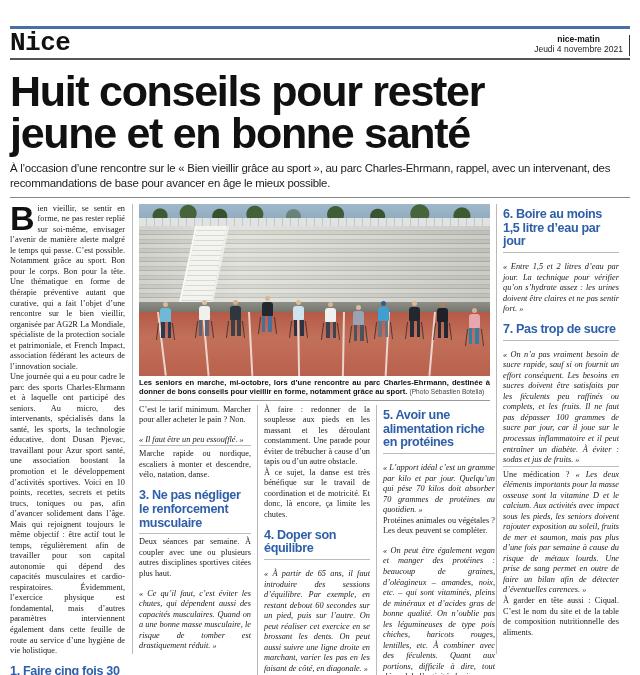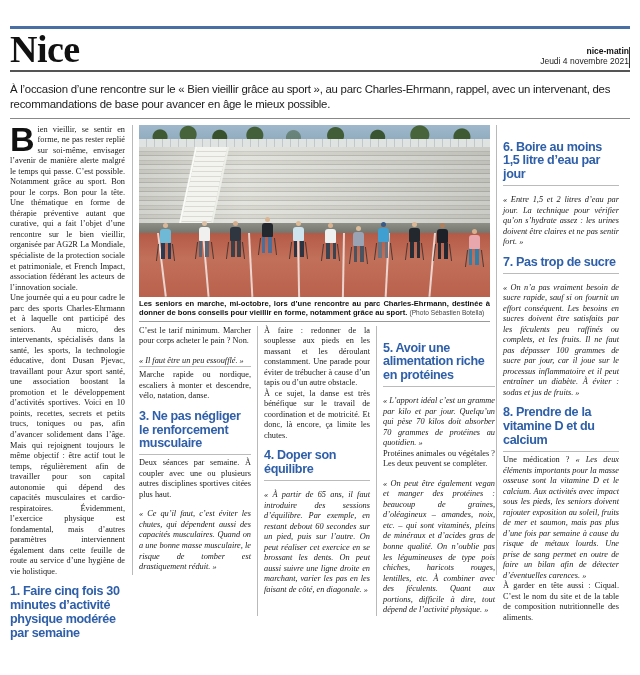--- a/index.html
+++ b/index.html
@@ -28,32 +28,33 @@
   }
 
   .masthead {
     display: flex;
     align-items: flex-end;
     justify-content: space-between;
     padding: 1px 0 2px 0;
   }
 
   .section-name {
-    font-family: Liberation Serif, serif;
-    font-size: 38px;
+    font-family: Liberation Mono, monospace;
+    font-size: 26px;
     font-weight: 700;
     letter-spacing: -0.5px;
     line-height: 1;
     color: #111;
   }
 
   .masthead-right {
-    text-align: right;
+    text-align: center;
     font-family: "Liberation Sans", sans-serif;
     line-height: 1.15;
+    padding-right: 6px;
     border-right: 1px solid #333;
     padding-bottom: 1px;
   }
   .brand { font-size: 8.5px; font-weight: 700; color: #111; }
   .issue-date { font-size: 8.5px; color: #222; }
 
   .masthead-rule {
     height: 1.5px;
     background: #555;
     margin-bottom: 10px;
@@ -147,21 +148,21 @@
     color: #2e5fa8;
     letter-spacing: -0.35px;
     margin-top: 8px;
     margin-bottom: 3px;
   }
   .sub-head-rule {
     height: 1px;
     background: #bbb;
     margin-bottom: 3px;
   }
-  .sub-head.first { margin-top: 16px; }
+  .sub-head.first { margin-top: 4px; }
 
   
   .photo-wrap { width: 100%; }
 
   .photo {
     width: 100%;
     height: 172px;
     position: relative;
     overflow: hidden;
     background: #c96a58;
@@ -287,20 +288,24 @@
 
   <div class="masthead">
     <div class="section-name">Nice</div>
     <div class="masthead-right">
       <div class="brand">nice-matin</div>
       <div class="issue-date">Jeudi 4 novembre 2021</div>
     </div>
   </div>
   <div class="masthead-rule"></div>
 
+  <h1 class="headline">
+    <span>Huit conseils pour rester</span><br>
+    <span>jeune et en bonne santé</span>
+  </h1>
 
   <div class="standfirst">À l’occasion d’une rencontre sur le « Bien vieillir grâce au sport », au parc Charles-Ehrmann, rappel, avec un intervenant, des recommandations de base pour avancer en âge le mieux possible.</div>
   <div class="standfirst-rule"></div>
 
   <div class="body-grid">
 
     <div class="col">
       <p class="dropcap-para">Bien vieillir, se sentir en forme, ne pas rester replié sur soi-même, envisager l’avenir de manière alerte malgré le temps qui passe. C’est possible. Notamment grâce au sport. Bon pour le corps. Bon pour la tête. Une thématique en forme de thérapie préventive autant que curative, qui a fait l’objet d’une rencontre sur le bien vieillir, organisée par AG2R La Mondiale, spécialiste de la protection sociale et patrimoniale, et French Impact, association fédérant les acteurs de l’innovation sociale.</p>
       <p>Une journée qui a eu pour cadre le parc des sports Charles-Ehrmann et à laquelle ont participé des seniors. Au micro, des intervenants, spécialisés dans la santé, les sports, la technologie éducative, dont Dusan Pjevac, travaillant pour Azur sport santé, une association boostant la promotion et le développement d’activités sportives. Voici en 10 points, recettes, secrets et petits trucs, toniques ou pas, afin d’avancer solidement dans l’âge. Mais qui rejoignent toujours le même objectif : être actif tout le temps, régulièrement afin de travailler pour son capital autonomie qui dépend des capacités musculaires et cardio-respiratoires. Évidemment, l’exercice physique est fondamental, mais d’autres paramètres interviennent également dans cette feuille de route au service d’une hygiène de vie holistique.</p>
       <div class="sub-head">1. Faire cinq fois 30 minutes d’activité physique modérée par semaine</div>
@@ -411,21 +416,21 @@
         <div class="caption">
           <span>Les seniors en marche, mi-octobre, lors d’une rencontre au parc Charles-Ehrmann, destinée à donner de bons conseils pour vieillir en forme, notamment grâce au sport.</span>
           <span class="credit">(Photo Sébastien Botella)</span>
         </div>
         <div class="caption-rule"></div>
       </div>
 
       <div class="media-split">
 
         <div class="media-col">
-          <p>C’est le tarif minimum. Marcher pour corps acheter le pain ? Non.</p>
+          <p>C’est le tarif minimum. Marcher pour aller acheter le pain ? Non.</p>
           <p class="quote">« Il faut être un peu essoufflé. »</p>
 
           <div class="sub-head-rule"></div>
           <p>Marche rapide ou nordique, escaliers à monter et descendre, vélo, natation, danse.</p>
 
           <div class="sub-head">3. Ne pas négliger le renforcement musculaire</div>
           <div class="sub-head-rule"></div>
           <p>Deux séances par semaine. À coupler avec une ou plusieurs autres disciplines sportives citées plus haut.</p>
           <p class="quote">« Ce qu’il faut, c’est éviter les chutes, qui dépendent aussi des capacités musculaires. Quand on a une bonne masse musculaire, le risque de tomber est drastiquement réduit. »</p>
         </div>
@@ -458,21 +463,20 @@
 
     <div class="col col-last" style="padding-left:6px;">
       <div class="sub-head first">6. Boire au moins 1,5 litre d’eau par jour</div>
       <div class="sub-head-rule"></div>
       <p class="quote">« Entre 1,5 et 2 litres d’eau par jour. La technique pour vérifier qu’on s’hydrate assez : les urines doivent être claires et ne pas sentir fort. »</p>
 
       <div class="sub-head">7. Pas trop de sucre</div>
       <div class="sub-head-rule"></div>
       <p class="quote">« On n’a pas vraiment besoin de sucre rapide, sauf si on fournit un effort conséquent. Les besoins en sucres doivent être satisfaits par les féculents peu raffinés ou complets, et les fruits. Il ne faut pas dépasser 100 grammes de sucre par jour, car il joue sur le processus inflammatoire et il peut entraîner un diabète. À éviter : sodas et jus de fruits. »</p>
 
-      <div class="sub-head">8. Prendre de la vitamine D et du calcium</div>
       <div class="sub-head-rule"></div>
       <p><span>Une médication ?</span> <em>« Les deux éléments importants pour la masse osseuse sont la vitamine D et le calcium. Aux activités avec impact sous les pieds, les seniors doivent rajouter exposition au soleil, fruits de mer et saumon, mais pas plus d’une fois par semaine à cause du risque de métaux lourds. Une prise de sang permet en outre de faire un bilan afin de détecter d’éventuelles carences. »</em></p>
       <p>À garder en tête aussi : Ciqual. C’est le nom du site et de la table de composition nutritionnelle des aliments.</p>
 
     </div>
 
   </div>
 </div>
 
 </body></html>

